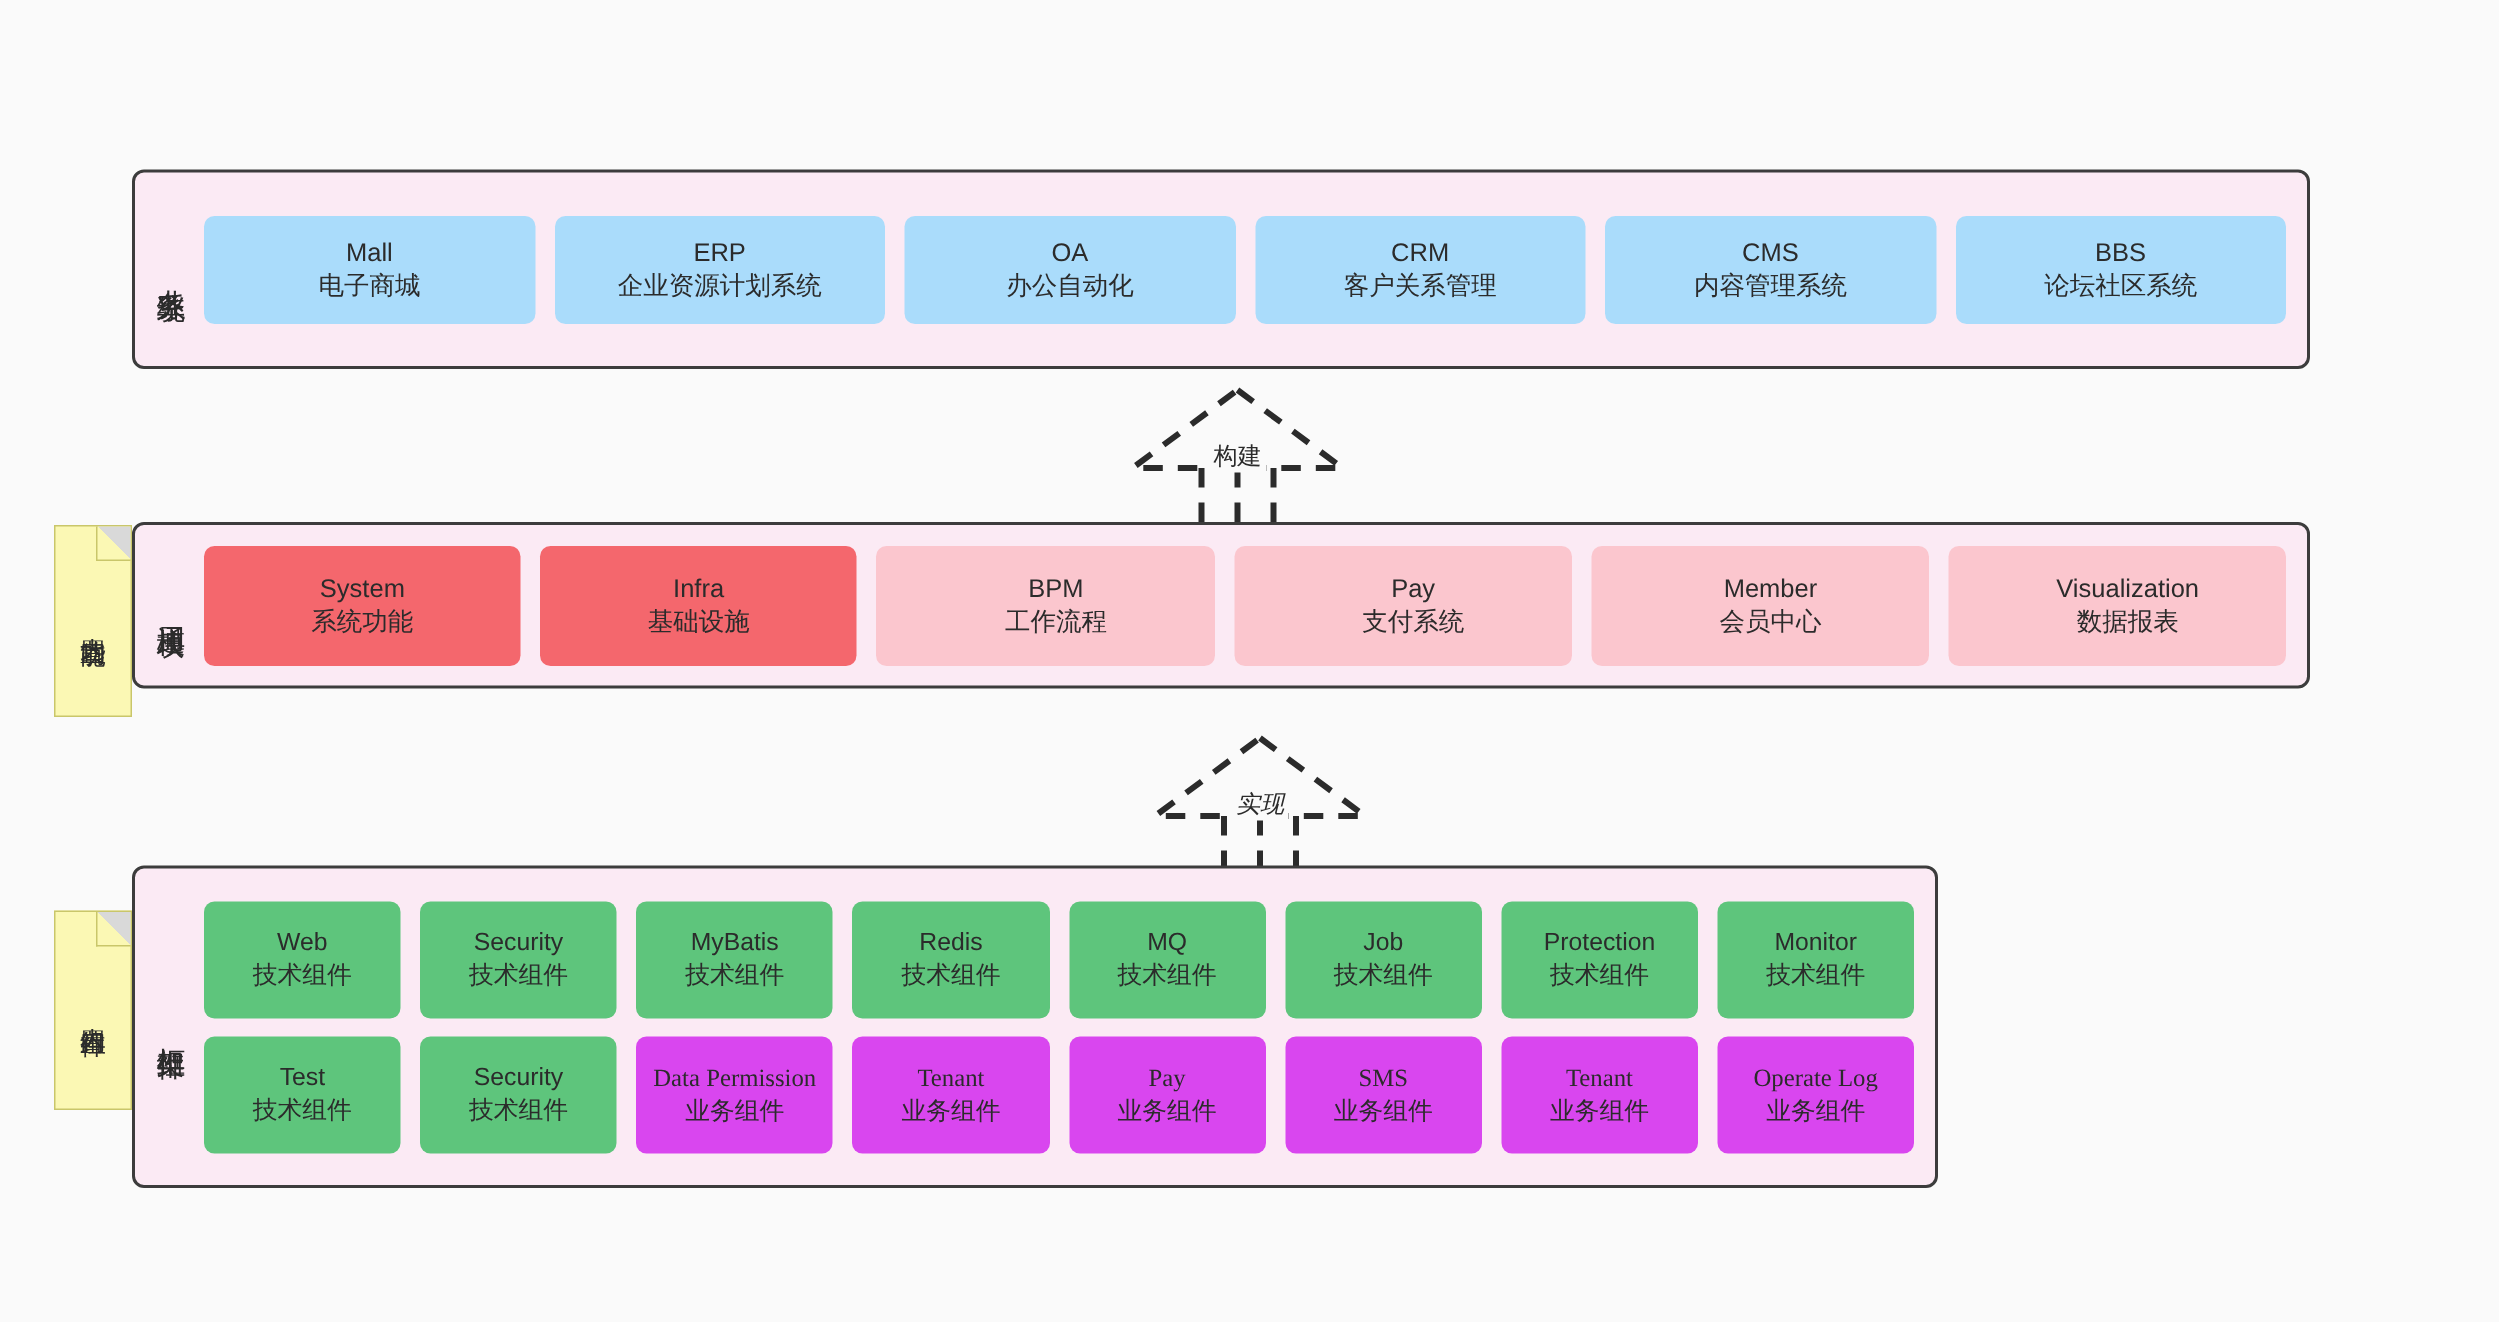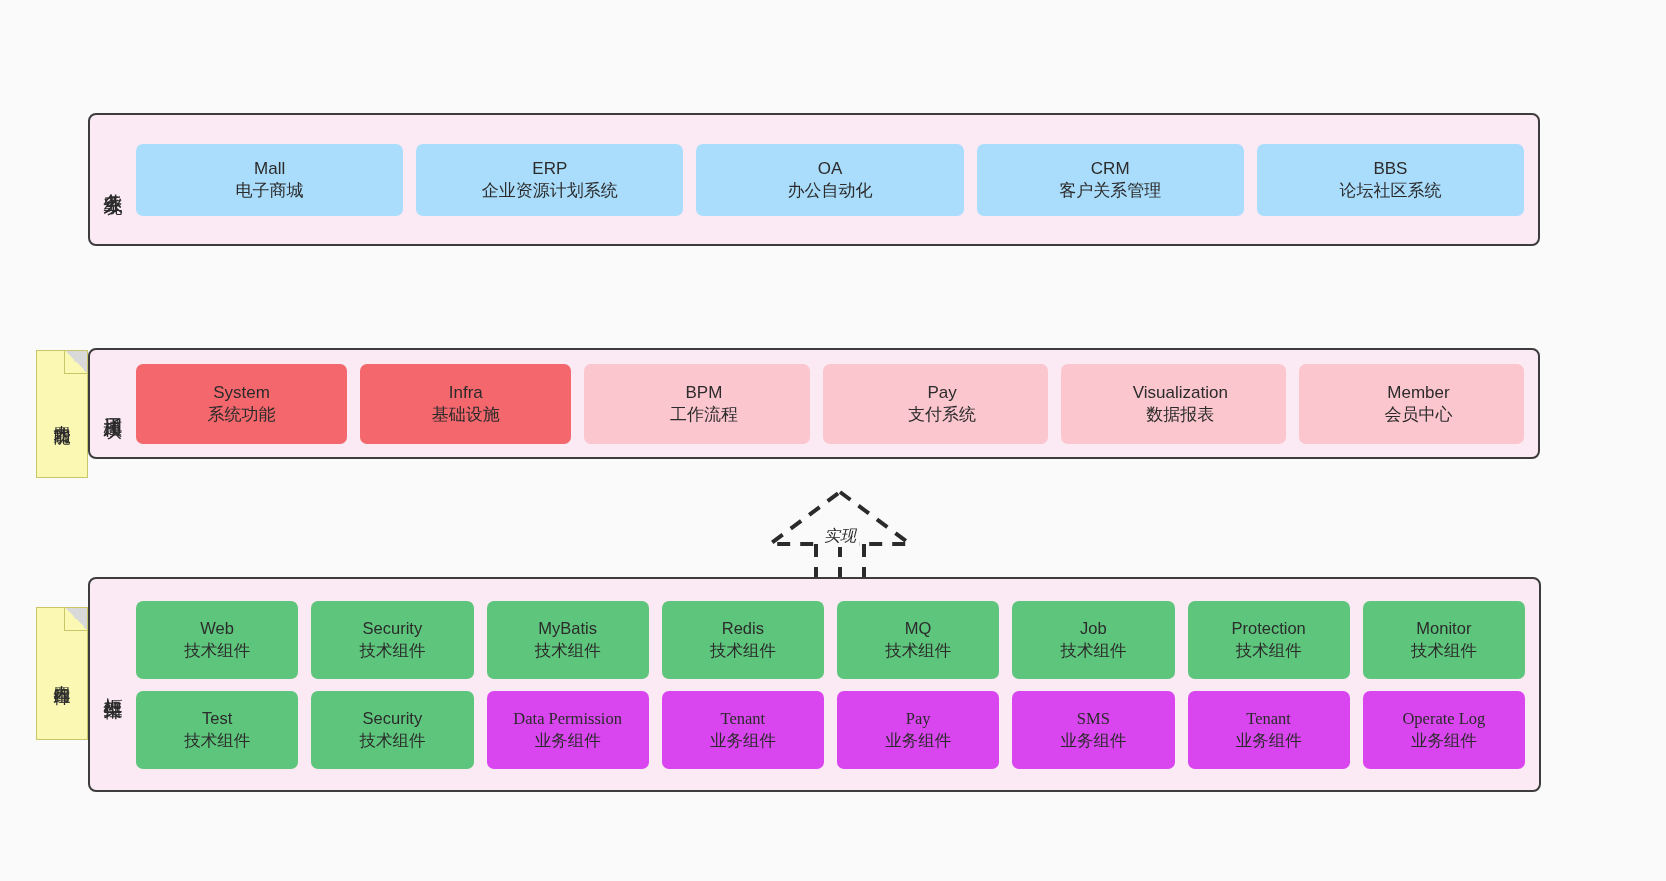--- a/index.html
+++ b/index.html
@@ -81,21 +81,21 @@
   .c-green     { background: #5ec57c; }
   .c-lgreen    { background: #d946ef; font-family: Liberation Serif, serif; }
 
   
   #layer-business  { left: 88px;  top: 113px; width: 1452px; height: 133px; }
   #layer-business  .card-row { height: 72px; }
 
   #layer-common    { left: 88px;  top: 348px; width: 1452px; height: 111px; }
   #layer-common    .card-row { height: 80px; }
 
-  #layer-framework { left: 88px;  top: 577px; width: 1453px; height: 215px; }
+  #layer-framework { left: 88px;  top: 577px; width: 1204px; height: 215px; }
   #layer-framework .card-row { height: 78px; }
   #layer-framework .layer-body { gap: 12px; }
   #layer-framework .card { font-size: 16.5px; }
 
   
   .note {
     position: absolute;
     box-sizing: border-box;
     background: #fbf8b4;
     border: 1px solid #c9c66a;
@@ -161,27 +161,39 @@
         </div>
         <div class="card c-blue">
           <span class="ttl">OA</span>
           <span class="sub">办公自动化</span>
         </div>
         <div class="card c-blue">
           <span class="ttl">CRM</span>
           <span class="sub">客户关系管理</span>
         </div>
         <div class="card c-blue">
+          <span class="ttl">CMS</span>
+          <span class="sub">内容管理系统</span>
+        </div>
+        <div class="card c-blue">
           <span class="ttl">BBS</span>
           <span class="sub">论坛社区系统</span>
         </div>
       </div>
     </div>
   </div>
 
+  <div class="connector" id="connector-build">
+    <svg width="180" height="100" viewBox="0 0 180 100">
+      <path d="M90 4 L160 56 L20 56 Z" fill="#fafafa" stroke="#2b2b2b" stroke-width="4" stroke-dasharray="13 10" stroke-linejoin="miter"></path>
+      <path d="M90 56 L90 96" fill="none" stroke="#2b2b2b" stroke-width="4" stroke-dasharray="13 10"></path>
+      <path d="M66 56 L66 96 M114 56 L114 96 M66 96 L114 96" fill="none" stroke="#2b2b2b" stroke-width="4" stroke-dasharray="13 10"></path>
+    </svg>
+    <span class="conn-label">构建</span>
+  </div>
 
   <div class="note" id="note-common">
     <span>内置功能</span>
   </div>
 
   <div class="layer" id="layer-common">
     <div class="layer-title">通用模块</div>
     <div class="layer-body">
       <div class="card-row">
         <div class="card c-red">
@@ -194,26 +206,26 @@
         </div>
         <div class="card c-pink">
           <span class="ttl">BPM</span>
           <span class="sub">工作流程</span>
         </div>
         <div class="card c-pink">
           <span class="ttl">Pay</span>
           <span class="sub">支付系统</span>
         </div>
         <div class="card c-pink">
+          <span class="ttl">Member</span>
+          <span class="sub">会员中心</span>
+        </div>
+        <div class="card c-pink">
           <span class="ttl">Visualization</span>
           <span class="sub">数据报表</span>
-        </div>
-        <div class="card c-pink">
-          <span class="ttl">Member</span>
-          <span class="sub">会员中心</span>
         </div>
       </div>
     </div>
   </div>
 
   <div class="connector" id="connector-realize">
     <svg width="180" height="100" viewBox="0 0 180 100">
       <path d="M90 4 L160 56 L20 56 Z" fill="#fafafa" stroke="#2b2b2b" stroke-width="4" stroke-dasharray="13 10" stroke-linejoin="miter"></path>
       <path d="M90 56 L90 96" fill="none" stroke="#2b2b2b" stroke-width="4" stroke-dasharray="13 10"></path>
       <path d="M66 56 L66 96 M114 56 L114 96 M66 96 L114 96" fill="none" stroke="#2b2b2b" stroke-width="4" stroke-dasharray="13 10"></path>

